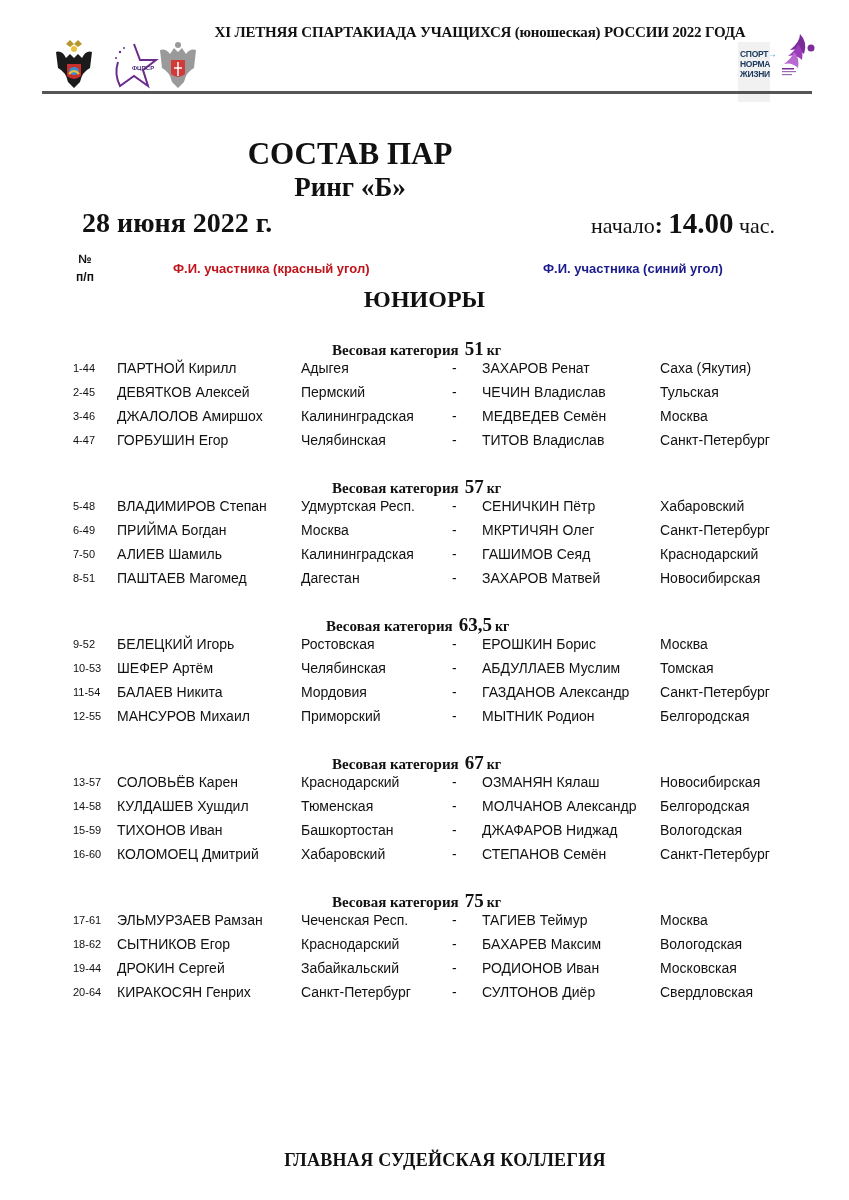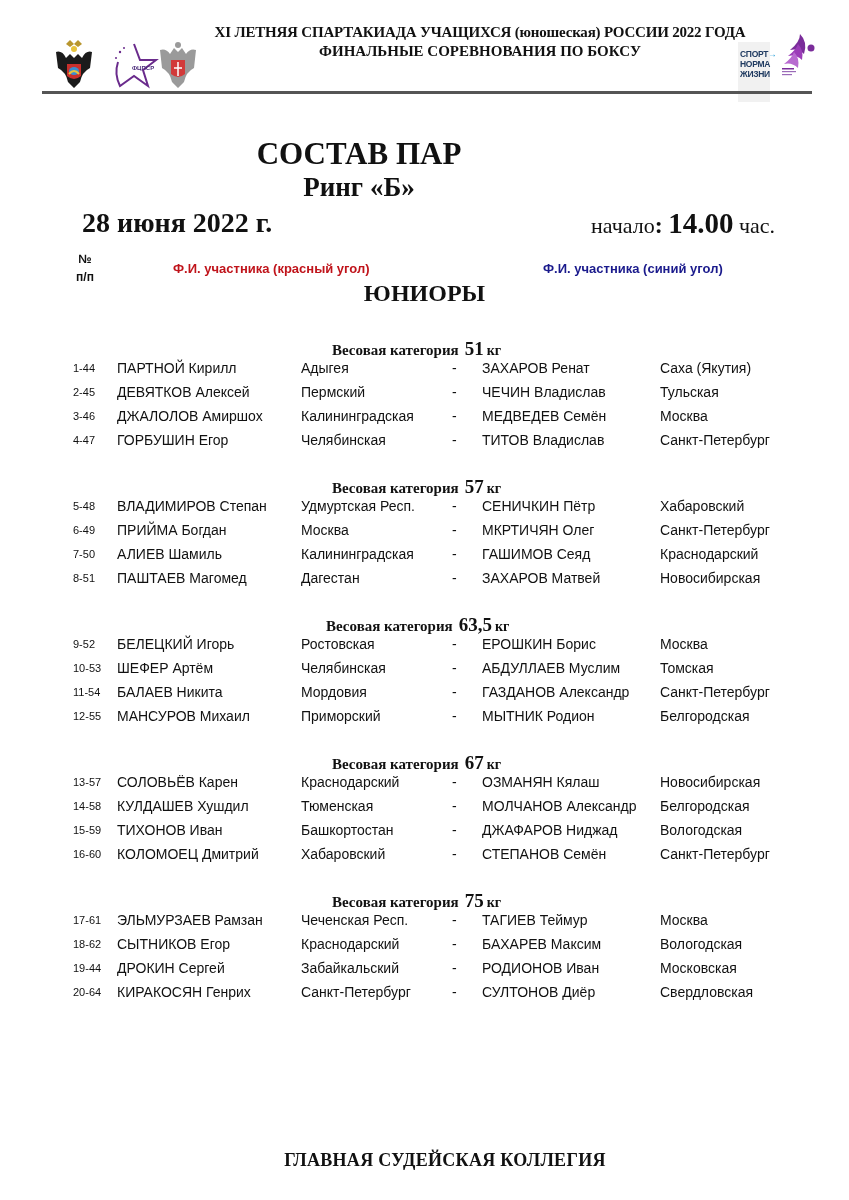--- a/index.html
+++ b/index.html
@@ -17,32 +17,32 @@
     .logo { position: absolute; }
     .logo-gerb { left: 52px; top: 38px; width: 44px; height: 52px; }
     .logo-fcpsr { left: 112px; top: 40px; width: 48px; height: 50px; }
     .logo-minsport { left: 158px; top: 38px; width: 40px; height: 52px; }
     .logo-sport { left: 738px; top: 42px; width: 32px; height: 60px; background: #f1f1f1; }
     .logo-sport div { font-family: "Liberation Sans", sans-serif; font-weight: bold; font-size: 8.5px; line-height: 10px; color: #1f3a60; letter-spacing: -0.3px; }
     .logo-sport .arrow { color: #2aa0d8; }
     .logo-spartak { left: 778px; top: 28px; width: 40px; height: 56px; }
 
     
-    .title { position: absolute; left: 0; width: 700px; text-align: center; font-weight: bold; padding-left: 9px; }
+    .title { position: absolute; left: 0; width: 700px; text-align: center; font-weight: bold; }
     .title-main { top: 136px; font-size: 31px; }
     .title-ring { top: 172px; font-size: 27px; }
     .date { position: absolute; left: 82px; top: 207px; font-size: 28px; font-weight: bold; }
     .start { position: absolute; right: 74px; top: 207px; font-size: 22px; white-space: nowrap; margin-left: 41px; }
     .start .time { font-size: 29px; font-weight: bold; }
     .start .colon { font-size: 24px; font-weight: bold; }
 
     .col-num { position: absolute; left: 72px; top: 250px; width: 26px; text-align: center; font-size: 12px; font-weight: bold; line-height: 18px; }
     .col-red { position: absolute; left: 173px; top: 261px; font-size: 13px; font-weight: bold; color: #c0141b; }
     .col-blue { position: absolute; left: 543px; top: 261px; font-size: 13px; font-weight: bold; color: #1a1a8c; }
-    .section { position: absolute; left: 0; top: 280px; width: 849px; text-align: center; font-size: 24px; font-weight: bold; }
+    .section { position: absolute; left: 0; top: 286px; width: 849px; text-align: center; font-size: 24px; font-weight: bold; }
 
     
     .wc { position: absolute; left: 0; width: 849px; }
     .wc-head { position: absolute; top: 0; height: 24px; white-space: nowrap; font-weight: bold; }
     .wc-head .lbl { font-size: 15px; }
     .wc-head .kg { font-size: 19px; margin-left: 6px; }
     .wc-head .unit { font-size: 14px; margin-left: 3px; }
     .row { position: absolute; left: 0; width: 849px; height: 24px; font-size: 14px; white-space: nowrap; }
     .row span { position: absolute; top: 0; }
     .r-num { left: 73px; font-size: 11px; top: 2px !important; }
@@ -77,21 +77,20 @@
   </svg>
 
   <svg class="logo logo-minsport" viewBox="0 0 40 52">
     <path d="M2 12 Q8 10 12 16 L16 10 L20 14 L24 10 L28 16 Q32 10 38 12 L36 30 Q28 34 26 44 L20 50 L14 44 Q12 34 4 30 Z" fill="#9a9a9a"></path>
     <path d="M13 22 L27 22 L27 36 Q20 42 13 36 Z" fill="#d23a3a"></path>
     <path d="M20 24 L20 38 M16 30 L24 30" stroke="#fff" stroke-width="1.5"></path>
     <circle cx="20" cy="7" r="3" fill="#9a9a9a"></circle>
   </svg>
 
   <div class="hdr-line1 serif">XI ЛЕТНЯЯ СПАРТАКИАДА УЧАЩИХСЯ (юношеская) РОССИИ 2022 ГОДА</div>
-  <div class="hdr-line2 serif">ФИНАЛЬНЫЕ СОРЕВНОВАНИЯ ПО БОКСУ</div>
 
   <div class="logo logo-sport">
     <div style="margin-top:7px;margin-left:2px;"><span>СПОРТ</span><span class="arrow">→</span></div>
     <div style="margin-left:2px;">НОРМА</div>
     <div style="margin-left:2px;">ЖИЗНИ</div>
   </div>
   <svg class="logo logo-spartak" viewBox="0 0 40 56">
     <path d="M22 6 Q30 14 26 26 Q20 20 12 22 Q22 14 22 6 Z" fill="#7a2c9a"></path>
     <path d="M20 16 Q26 22 24 32 Q18 26 10 28 Q18 22 20 16 Z" fill="#9b3cb8"></path>
     <path d="M16 24 Q22 30 20 40 Q14 34 6 36 Q14 30 16 24 Z" fill="#b86ad0"></path>

